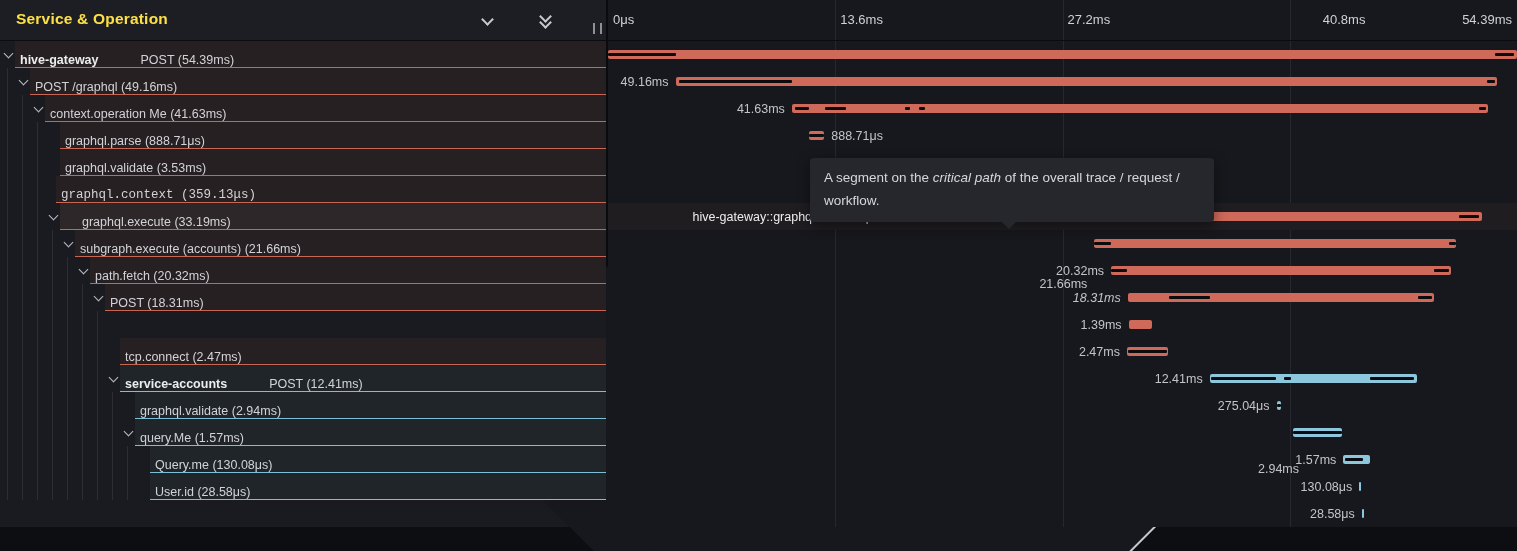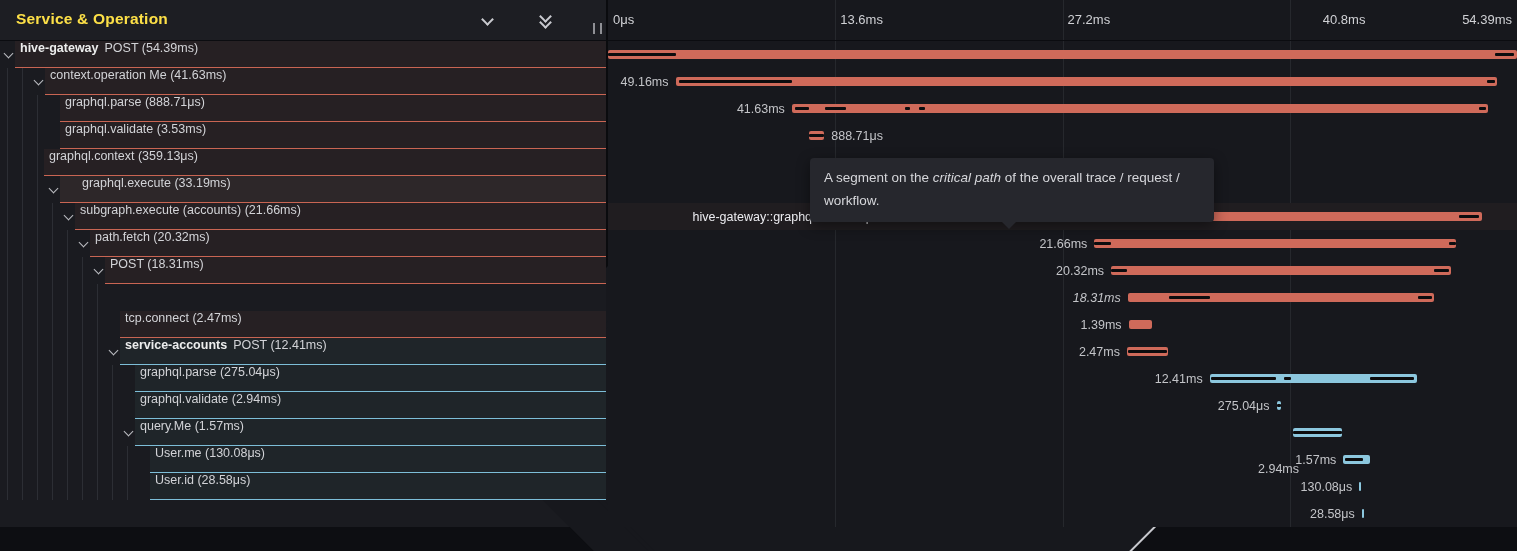--- a/index.html
+++ b/index.html
@@ -11,21 +11,21 @@
   .ltitle{position:absolute;left:16px;top:10px;font-size:15.5px;font-weight:700;color:#fde047;letter-spacing:.2px;}
   .hicons{position:absolute;right:22px;top:12px;display:flex;gap:12px;}
   .hbtn{width:17px;height:17px;position:relative;cursor:pointer;}
   .car{position:absolute;width:7px;height:7px;border-right:2px solid #c9cacf;border-bottom:2px solid #c9cacf;}
   .car.down{transform:rotate(45deg);left:3px;}
   .car.right{transform:rotate(-45deg);top:4px;}
   .grip{position:absolute;right:4px;top:23px;width:5px;height:11px;border-left:2px solid #8f9095;border-right:2px solid #8f9095;cursor:col-resize;}
   .lrows{position:absolute;left:0;top:41px;right:0;}
   .lrow{position:relative;height:27px;background:#1a1b20;cursor:pointer;}
   .guide{position:absolute;top:0;bottom:0;width:1px;background:#2c2e34;}
-  .lc{position:absolute;top:0;bottom:0;right:0;display:flex;align-items:flex-start;box-sizing:border-box;padding-left:5px;}
+  .lc{position:absolute;top:0;bottom:0;right:0;display:flex;align-items:flex-end;box-sizing:border-box;padding-left:5px;gap:36px;}
   .lc.salmon{background:#262023;border-bottom:1px solid #c96553;}
   .lc.blue{background:#1f2529;border-bottom:1px solid #7dbed8;}
   .lc.hov{background:#2d2729;}
   .chev{position:absolute;width:6px;height:6px;border-right:1.7px solid #bcbdc2;border-bottom:1.7px solid #bcbdc2;transform:rotate(45deg);top:9px;}
   .svc{font-size:12.5px;font-weight:700;color:#eceded;margin-right:6px;white-space:nowrap;}
   .op{font-size:12.5px;color:#d2d3d7;white-space:nowrap;}
   
   .right{position:absolute;left:608px;top:0;width:909px;height:527px;background:#17181d;}
   .gridline{position:absolute;top:0;bottom:0;width:1px;background:#26282d;}
   .rheader{position:absolute;left:0;top:0;right:0;height:40px;border-bottom:1px solid #0b0c10;}
@@ -76,20 +76,27 @@
     <div class="lrows" id="lrows">
         <div class="lrow">
           <div class="lc salmon" style="left: 15px;">
             <span class="svc">hive-gateway</span>
             <span class="op">POST (54.39ms)</span>
           </div>
           <div class="chev" style="left: 5px;"></div>
         </div>
         <div class="lrow">
           <div class="guide" style="left: 7px;"></div>
+          <div class="lc salmon" style="left: 30px;">
+            <span class="op">POST /graphql (49.16ms)</span>
+          </div>
+          <div class="chev" style="left: 20px;"></div>
+        </div>
+        <div class="lrow">
+          <div class="guide" style="left: 7px;"></div>
           <div class="guide" style="left: 22px;"></div>
           <div class="lc salmon" style="left: 45px;">
             <span class="op">context.operation Me (41.63ms)</span>
           </div>
           <div class="chev" style="left: 35px;"></div>
         </div>
         <div class="lrow">
           <div class="guide" style="left: 7px;"></div>
           <div class="guide" style="left: 22px;"></div>
           <div class="guide" style="left: 37px;"></div>
@@ -102,21 +109,21 @@
           <div class="guide" style="left: 22px;"></div>
           <div class="guide" style="left: 37px;"></div>
           <div class="lc salmon" style="left: 60px;">
             <span class="op">graphql.validate (3.53ms)</span>
           </div>
         </div>
         <div class="lrow">
           <div class="guide" style="left: 7px;"></div>
           <div class="guide" style="left: 22px;"></div>
           <div class="guide" style="left: 37px;"></div>
-          <div class="lc salmon" style="left: 44px;">
+          <div class="lc salmon" style="left: 56px; font-family: Liberation Mono, monospace;">
             <span class="op">graphql.context (359.13μs)</span>
           </div>
         </div>
         <div class="lrow">
           <div class="guide" style="left: 7px;"></div>
           <div class="guide" style="left: 22px;"></div>
           <div class="guide" style="left: 37px;"></div>
           <div class="lc salmon hov" style="left: 60px; padding-left: 22px;">
             <span class="op">graphql.execute (33.19ms)</span>
           </div>
@@ -193,33 +200,20 @@
         <div class="lrow">
           <div class="guide" style="left: 7px;"></div>
           <div class="guide" style="left: 22px;"></div>
           <div class="guide" style="left: 37px;"></div>
           <div class="guide" style="left: 52px;"></div>
           <div class="guide" style="left: 67px;"></div>
           <div class="guide" style="left: 82px;"></div>
           <div class="guide" style="left: 97px;"></div>
           <div class="guide" style="left: 112px;"></div>
           <div class="lc blue" style="left: 135px;">
-            <span class="op">graphql.parse (275.04μs)</span>
-          </div>
-        </div>
-        <div class="lrow">
-          <div class="guide" style="left: 7px;"></div>
-          <div class="guide" style="left: 22px;"></div>
-          <div class="guide" style="left: 37px;"></div>
-          <div class="guide" style="left: 52px;"></div>
-          <div class="guide" style="left: 67px;"></div>
-          <div class="guide" style="left: 82px;"></div>
-          <div class="guide" style="left: 97px;"></div>
-          <div class="guide" style="left: 112px;"></div>
-          <div class="lc blue" style="left: 135px;">
             <span class="op">graphql.validate (2.94ms)</span>
           </div>
         </div>
         <div class="lrow">
           <div class="guide" style="left: 7px;"></div>
           <div class="guide" style="left: 22px;"></div>
           <div class="guide" style="left: 37px;"></div>
           <div class="guide" style="left: 52px;"></div>
           <div class="guide" style="left: 67px;"></div>
           <div class="guide" style="left: 82px;"></div>
@@ -234,21 +228,21 @@
           <div class="guide" style="left: 7px;"></div>
           <div class="guide" style="left: 22px;"></div>
           <div class="guide" style="left: 37px;"></div>
           <div class="guide" style="left: 52px;"></div>
           <div class="guide" style="left: 67px;"></div>
           <div class="guide" style="left: 82px;"></div>
           <div class="guide" style="left: 97px;"></div>
           <div class="guide" style="left: 112px;"></div>
           <div class="guide" style="left: 127px;"></div>
           <div class="lc blue" style="left: 150px;">
-            <span class="op">User.me (130.08μs)</span>
+            <span class="op">Query.me (130.08μs)</span>
           </div>
         </div>
         <div class="lrow">
           <div class="guide" style="left: 7px;"></div>
           <div class="guide" style="left: 22px;"></div>
           <div class="guide" style="left: 37px;"></div>
           <div class="guide" style="left: 52px;"></div>
           <div class="guide" style="left: 67px;"></div>
           <div class="guide" style="left: 82px;"></div>
           <div class="guide" style="left: 97px;"></div>
@@ -313,21 +307,21 @@
         <div class="rrow hov">
           <div class="bar salmon" style="left: 319.211px; width: 554.692px;"></div>
           <div class="cp" style="left: 319.211px; width: 167.126px;"></div>
           <div class="cp" style="left: 850.673px; width: 20.0552px;"></div>
           <span class="blabel bright" style="right: 596.789px;">hive-gateway::graphql.execute | 33.19ms</span>
         </div>
         <div class="rrow">
           <div class="bar salmon" style="left: 486.338px; width: 361.996px;"></div>
           <div class="cp" style="left: 486.338px; width: 16.7126px;"></div>
           <div class="cp" style="left: 840.645px; width: 7.68781px;"></div>
-          <span class="blabel" style="right: 429.662px;">21.66ms</span>
+          <span class="blabel" style="right: 429.662px; margin-top: 40px;">21.66ms</span>
         </div>
         <div class="rrow">
           <div class="bar salmon" style="left: 503.05px; width: 339.601px;"></div>
           <div class="cp" style="left: 503.05px; width: 15.877px;"></div>
           <div class="cp" style="left: 826.44px; width: 14.2057px;"></div>
           <span class="blabel" style="right: 412.95px;">20.32ms</span>
         </div>
         <div class="rrow">
           <div class="bar salmon" style="left: 519.763px; width: 306.008px;"></div>
           <div class="cp" style="left: 560.709px; width: 40.9459px;"></div>

